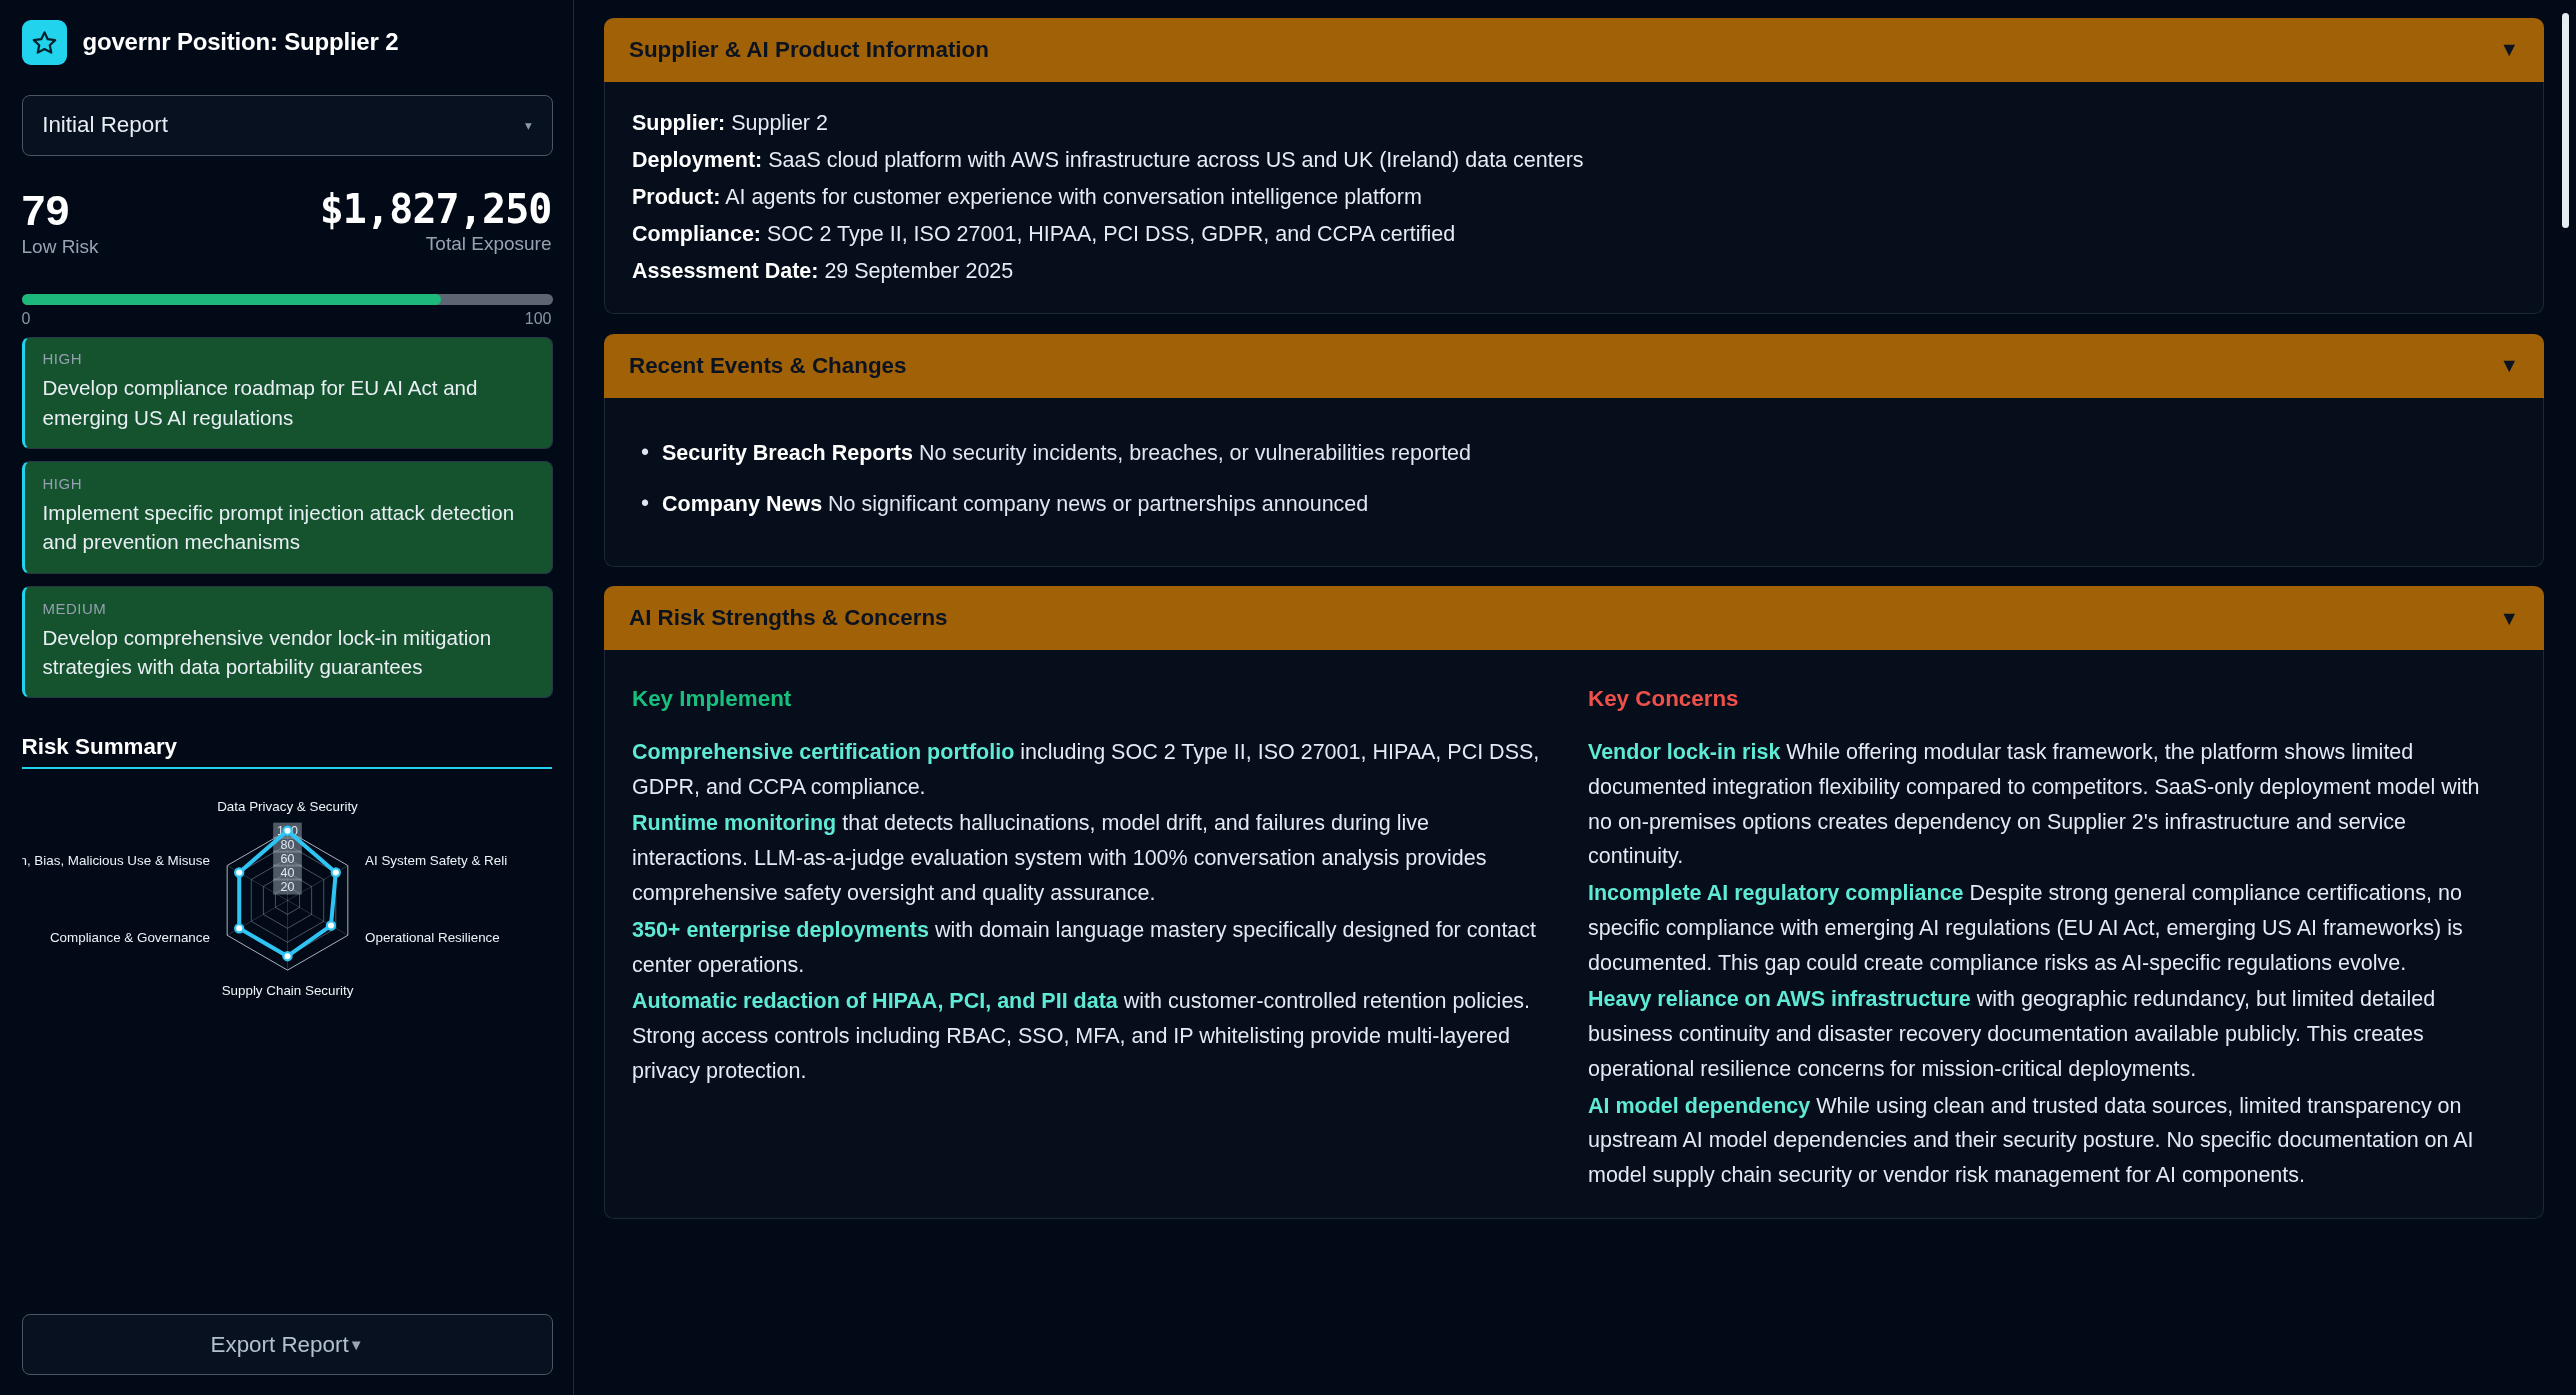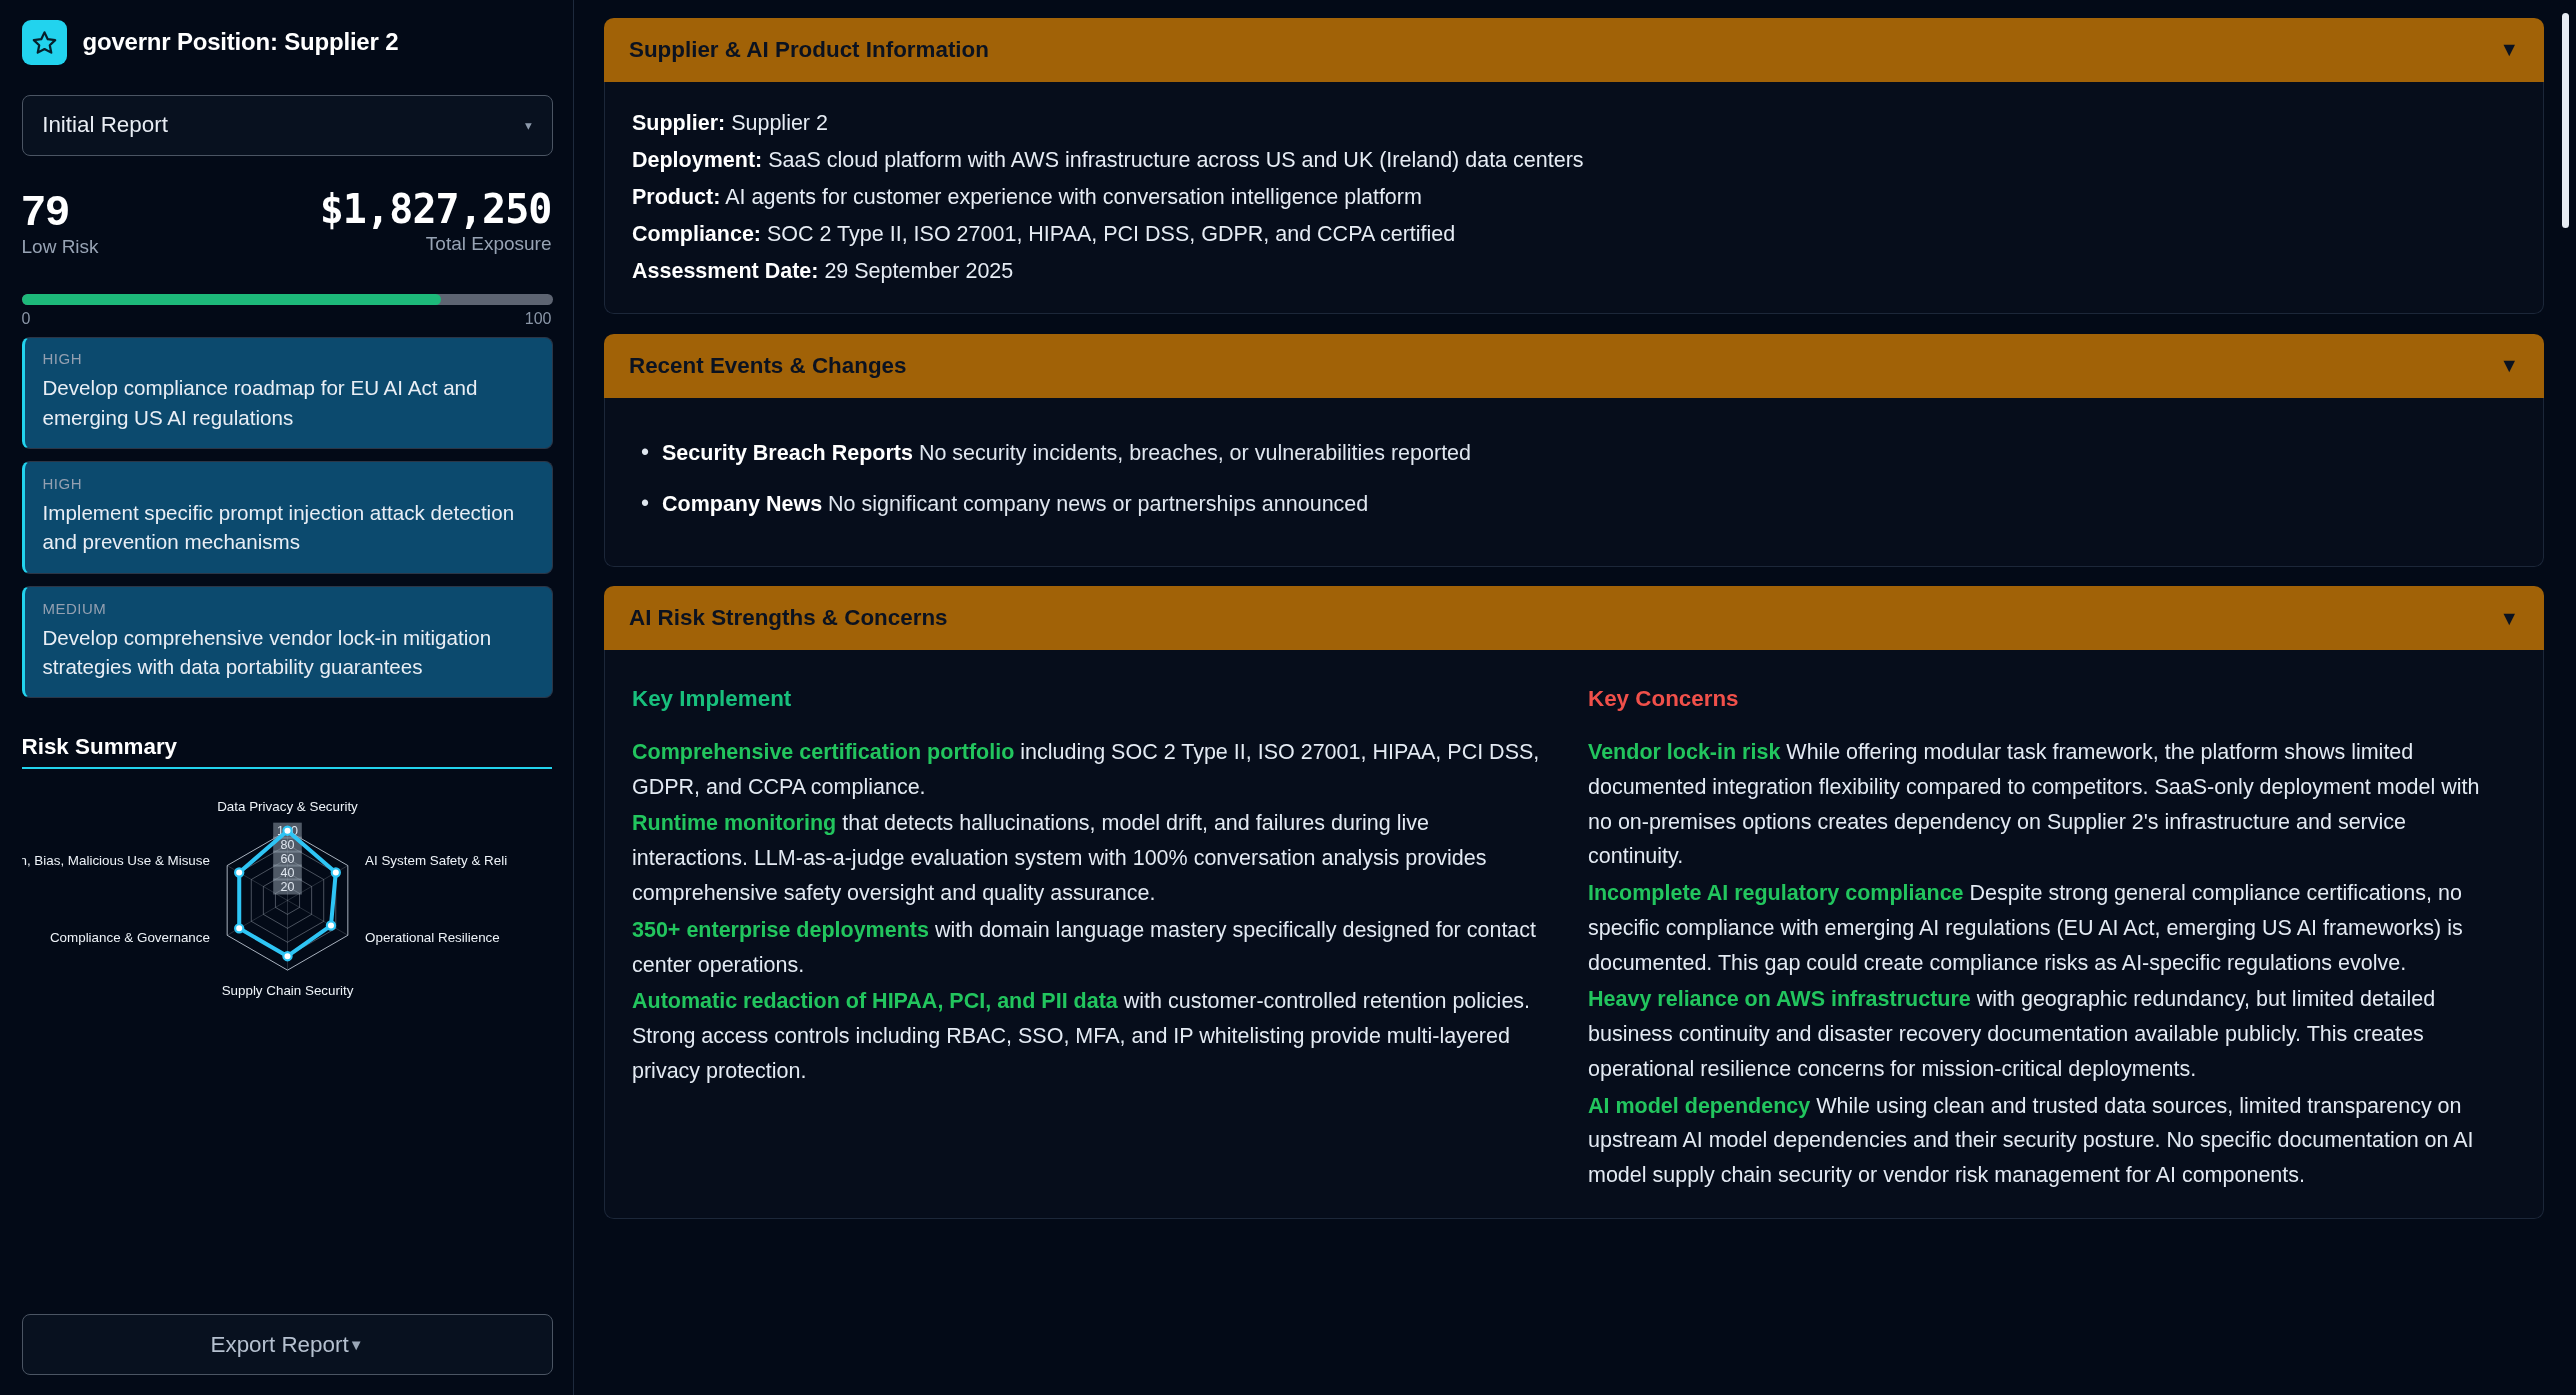--- a/index.html
+++ b/index.html
@@ -63,21 +63,21 @@
 
   .section-head {
     font-size: 22.4px; font-weight: 700; color: #ffffff;
     padding-top: 23px; padding-bottom: 7.2px;
     border-bottom: 2.2px solid #22d3ee;
     margin-bottom: 14.3px;
   }
 
   .rec-card {
     width: 531px;
-    background: #0c4a6e;
+    background: #14532d;
     border: 1.3px solid #2b3647;
     border-left: 3.6px solid #22d3ee;
     border-radius: 8px;
     padding: 12.5px 18px 16px 18px;
     margin-bottom: 12.5px;
   }
   .rec-sev { font-size: 15px; color: #94a0b1; letter-spacing: 0.5px; margin-bottom: 6.3px; }
   .rec-text { font-size: 20.6px; color: #e9eef5; line-height: 1.42; }
 
   .radar-area { width: 531px; height: 242px; position: relative; margin-top: 7.2px; }
@@ -131,21 +131,21 @@
     color: #dfe6ef; font-size: 23px;
   }
   .events li b { font-weight: 700; color: #ffffff; }
 
   .sc-grid { display: flex; gap: 39px; padding-top: 12.5px; }
   .sc-col { flex: 1; min-width: 0; }
   .sc-title { font-size: 22.4px; font-weight: 700; margin-bottom: 23px; }
   .sc-title.good { color: #18c07d; }
   .sc-title.bad  { color: #f0504a; }
   .sc-p { font-size: 21.5px; color: #e3eaf3; line-height: 1.62; margin-bottom: 1.8px; }
-  .sc-p b { font-weight: 700; color: #22c55e; }
+  .sc-p b { font-weight: 700; color: #5eead4; }
 
   
   .scrollbar {
     position: absolute; right: 7.2px; top: 12.5px;
     width: 7.2px; height: 1369px; border-radius: 3.6px; background: transparent;
   }
   .scroll-thumb {
     width: 7.2px; border-radius: 3.6px; background: #e7ecf3;
   }
 </style>

